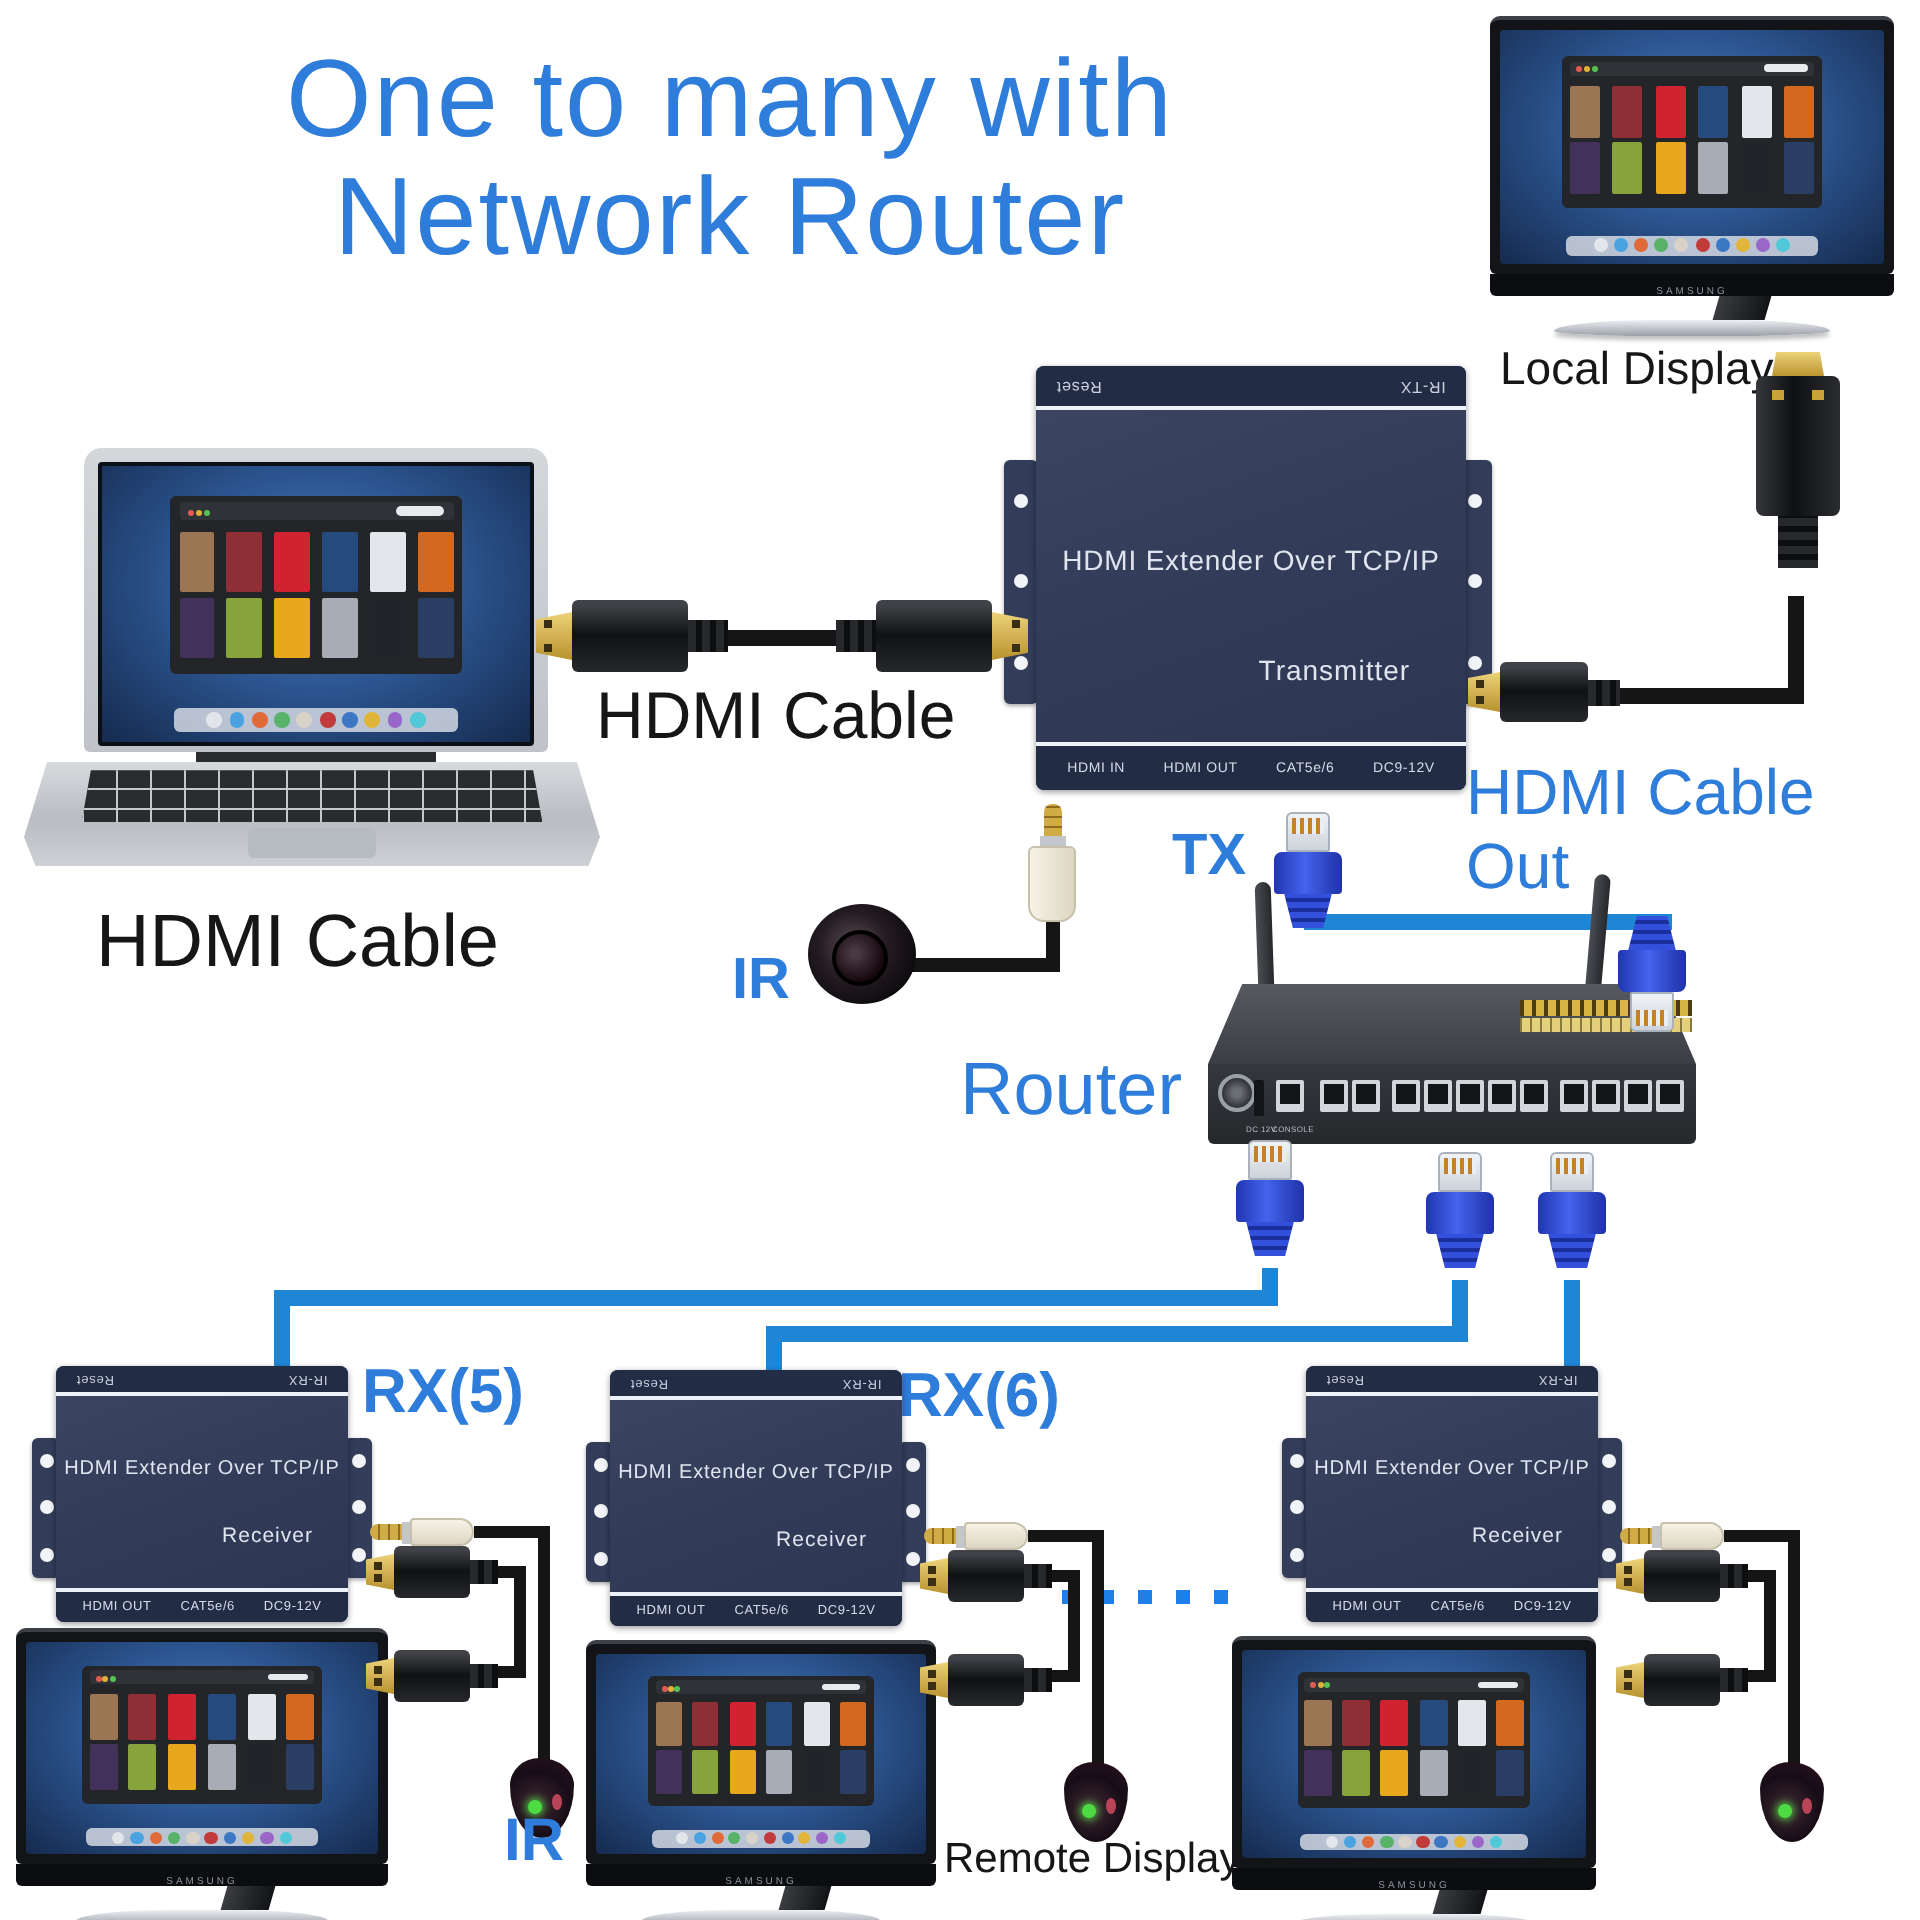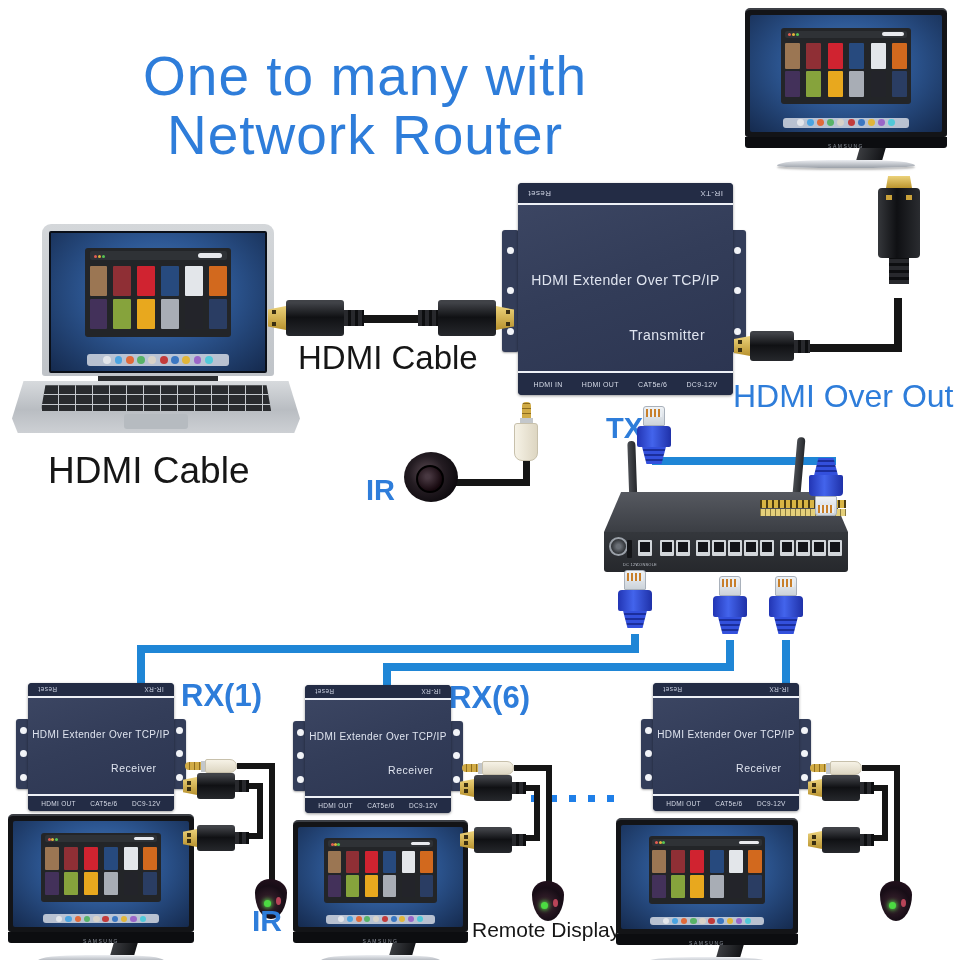--- a/index.html
+++ b/index.html
@@ -1,21 +1,21 @@
 <!DOCTYPE html>
 <html><head>
 <meta charset="utf-8">
 <style>
   html,body{margin:0;padding:0;background:#ffffff;}
   .canvas{position:relative;width:960px;height:960px;background:#ffffff;overflow:hidden;
           font-family:"Liberation Sans", sans-serif;}
   .abs{position:absolute;}
 
   
-  .title{color:#2e7dda;font-size:55px;line-height:1.07;text-align:center;letter-spacing:1px;margin-top:27px;}
+  .title{color:#2e7dda;font-size:55px;line-height:1.07;text-align:center;letter-spacing:1px;}
   .lbl-black{color:#161616;}
   .lbl-blue{color:#2e7dda;}
   .b{font-weight:bold;}
 
   
   .bline{background:#1f86d6;z-index:2;}
   .dot{width:7px;height:7px;background:#1f7fe8;position:absolute;z-index:2;}
 
   
   .cable{background:#151515;position:absolute;z-index:5;}
@@ -205,20 +205,21 @@
             <div style="background: rgb(224, 181, 58);"></div>
             <div style="background: rgb(154, 102, 200);"></div>
             <div style="background: rgb(80, 200, 216);"></div>
           </div>
       </div>
     </div>
     <div class="mon-chin"><span class="brand">SAMSUNG</span></div>
     <div class="mon-neck"></div>
     <div class="mon-base"></div>
   </div>
+  <div class="abs lbl-black" style="left:750px;top:171px;font-size:23px;">Local Display</div>
 
   <div class="laptop abs" style="left:12px;top:224px;">
     <div class="lap-screen">
       <div class="lap-display">
         <div class="itunes">
           <div class="itunes-bar">
               <i></i>
               <i></i>
               <i></i>
               <span class="pill"></span>
@@ -306,32 +307,32 @@
       <div class="hh-stub"></div>
   </div>
   <div class="hdmi-v abs" style="left:878px;top:176px;">
     <div class="hv-tip"></div>
       <div class="hv-body">
         <i></i>
         <i></i>
       </div>
       <div class="hv-stub"></div>
   </div>
-  <div class="abs lbl-blue" style="left:733px;top:378px;font-size:32px;">HDMI Over Out</div>
+  <div class="abs lbl-blue" style="left:733px;top:378px;font-size:32px;">HDMI Cable Out</div>
 
   <div class="cable" style="left:450px;top:479px;width:80px;height:7px;"></div>
   <div class="cable" style="left:523px;top:458px;width:7px;height:28px;"></div>
   <div class="ir-emitter abs" style="left:404px;top:452px;"></div>
   <div class="jack-v abs" style="left:514px;top:402px;">
     <div class="jv-tip"></div>
       <div class="jv-sleeve"></div>
       <div class="jv-body"></div>
   </div>
   <div class="abs lbl-blue b" style="left:366px;top:474px;font-size:29px;">IR</div>
-  <div class="abs lbl-blue b" style="left:606px;top:412px;font-size:29px;">TX</div>
+  <div class="abs lbl-blue b" style="left:586px;top:412px;font-size:29px;">TX</div>
 
   <div class="bline abs" style="left:652px;top:457px;width:184px;height:8px;"></div>
   <div class="rj45 up abs" style="left:636px;top:406px;">
     <div class="rj-head"></div>
       <div class="rj-boot"></div>
       <div class="rj-ribs"></div>
   </div>
   <div class="rj45 down abs" style="left:808px;top:458px;">
     <div class="rj-head"></div>
       <div class="rj-boot"></div>
@@ -354,20 +355,21 @@
   <div class="port" style="left:676px;top:540px;"></div>
   <div class="port" style="left:696px;top:540px;"></div>
   <div class="port" style="left:712px;top:540px;"></div>
   <div class="port" style="left:728px;top:540px;"></div>
   <div class="port" style="left:744px;top:540px;"></div>
   <div class="port" style="left:760px;top:540px;"></div>
   <div class="port" style="left:780px;top:540px;"></div>
   <div class="port" style="left:796px;top:540px;"></div>
   <div class="port" style="left:812px;top:540px;"></div>
   <div class="port" style="left:828px;top:540px;"></div>
+  <div class="abs lbl-blue" style="left:480px;top:524px;font-size:37px;">Router</div>
 
   <div class="rj45 up abs" style="left:617px;top:570px;">
     <div class="rj-head"></div>
       <div class="rj-boot"></div>
       <div class="rj-ribs"></div>
   </div>
   <div class="rj45 up abs" style="left:712px;top:576px;">
     <div class="rj-head"></div>
       <div class="rj-boot"></div>
       <div class="rj-ribs"></div>
@@ -401,21 +403,21 @@
       <span class="flip sm">IR-RX</span>
     </div>
     <div class="box-title" style="top:36%;font-size:10px;">HDMI Extender Over TCP/IP</div>
     <div class="box-role" style="right:12%;top:62%;font-size:10.5px;">Receiver</div>
     <div class="strip-bot" style="height:17px;">
       <span class="portlbl sm">HDMI OUT</span>
       <span class="portlbl sm">CAT5e/6</span>
       <span class="portlbl sm">DC9-12V</span>
     </div>
   </div>
-  <div class="abs lbl-blue b" style="left:181px;top:678px;font-size:31px;">RX(1)</div>
+  <div class="abs lbl-blue b" style="left:181px;top:678px;font-size:31px;">RX(5)</div>
 
   <div class="ear" style="left:293px;top:721px;width:14px;height:70px;">
       <i></i>
       <i></i>
       <i></i>
     </div>
   <div class="ear" style="left:449px;top:721px;width:14px;height:70px;">
       <i></i>
       <i></i>
       <i></i>

